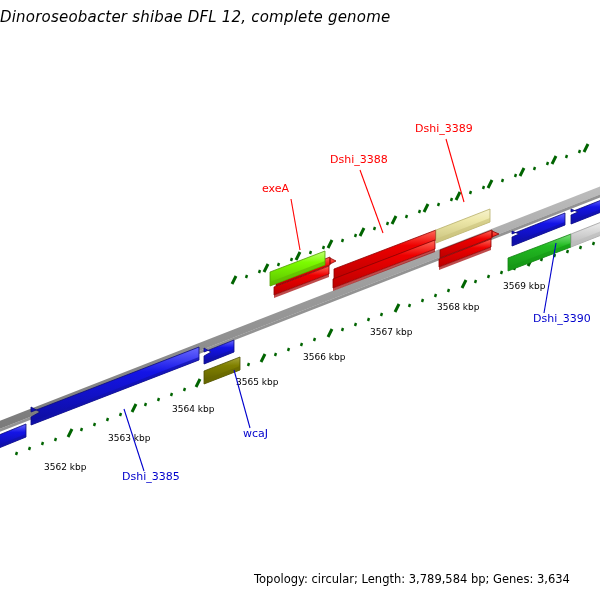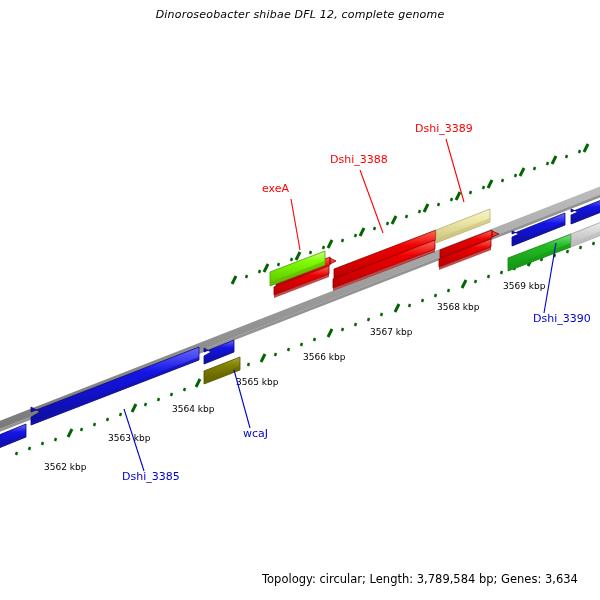--- a/index.html
+++ b/index.html
@@ -3,25 +3,25 @@
 <meta charset="utf-8">
 <style>
   html,body{margin:0;padding:0;}
   body{
     width:600px;height:600px;background:#ffffff;
     font-family:"DejaVu Sans","Liberation Sans",sans-serif;
     overflow:hidden;position:relative;
   }
   #stage{position:absolute;left:0;top:0;width:600px;height:600px;}
   .title{
-    position:absolute;left:0;top:8px;width:600px;text-align:center;
-    font-style:italic;font-size:11px;color:#000;letter-spacing:.2px;
+    position:absolute;left:0;top:8px;width:600px;text-align:left;
+    font-style:italic;font-size:15px;color:#000;letter-spacing:.2px;
   }
   .footer-left{position:absolute;left:18px;top:572px;font-size:11.5px;color:#000;}
-  .footer-right{position:absolute;left:262px;top:572px;font-size:11.5px;color:#000;}
+  .footer-right{position:absolute;left:254px;top:572px;font-size:11.5px;color:#000;}
   svg{position:absolute;left:0;top:0;}
   text{font-family:"DejaVu Sans","Liberation Sans",sans-serif;}
   .tick-lab{font-size:9px;fill:#000;}
   .glab-red{font-size:11px;fill:#ff0000;}
   .glab-blue{font-size:11px;fill:#0000cc;}
 </style>
 </head>
 <body>
 
 <div id="stage">

